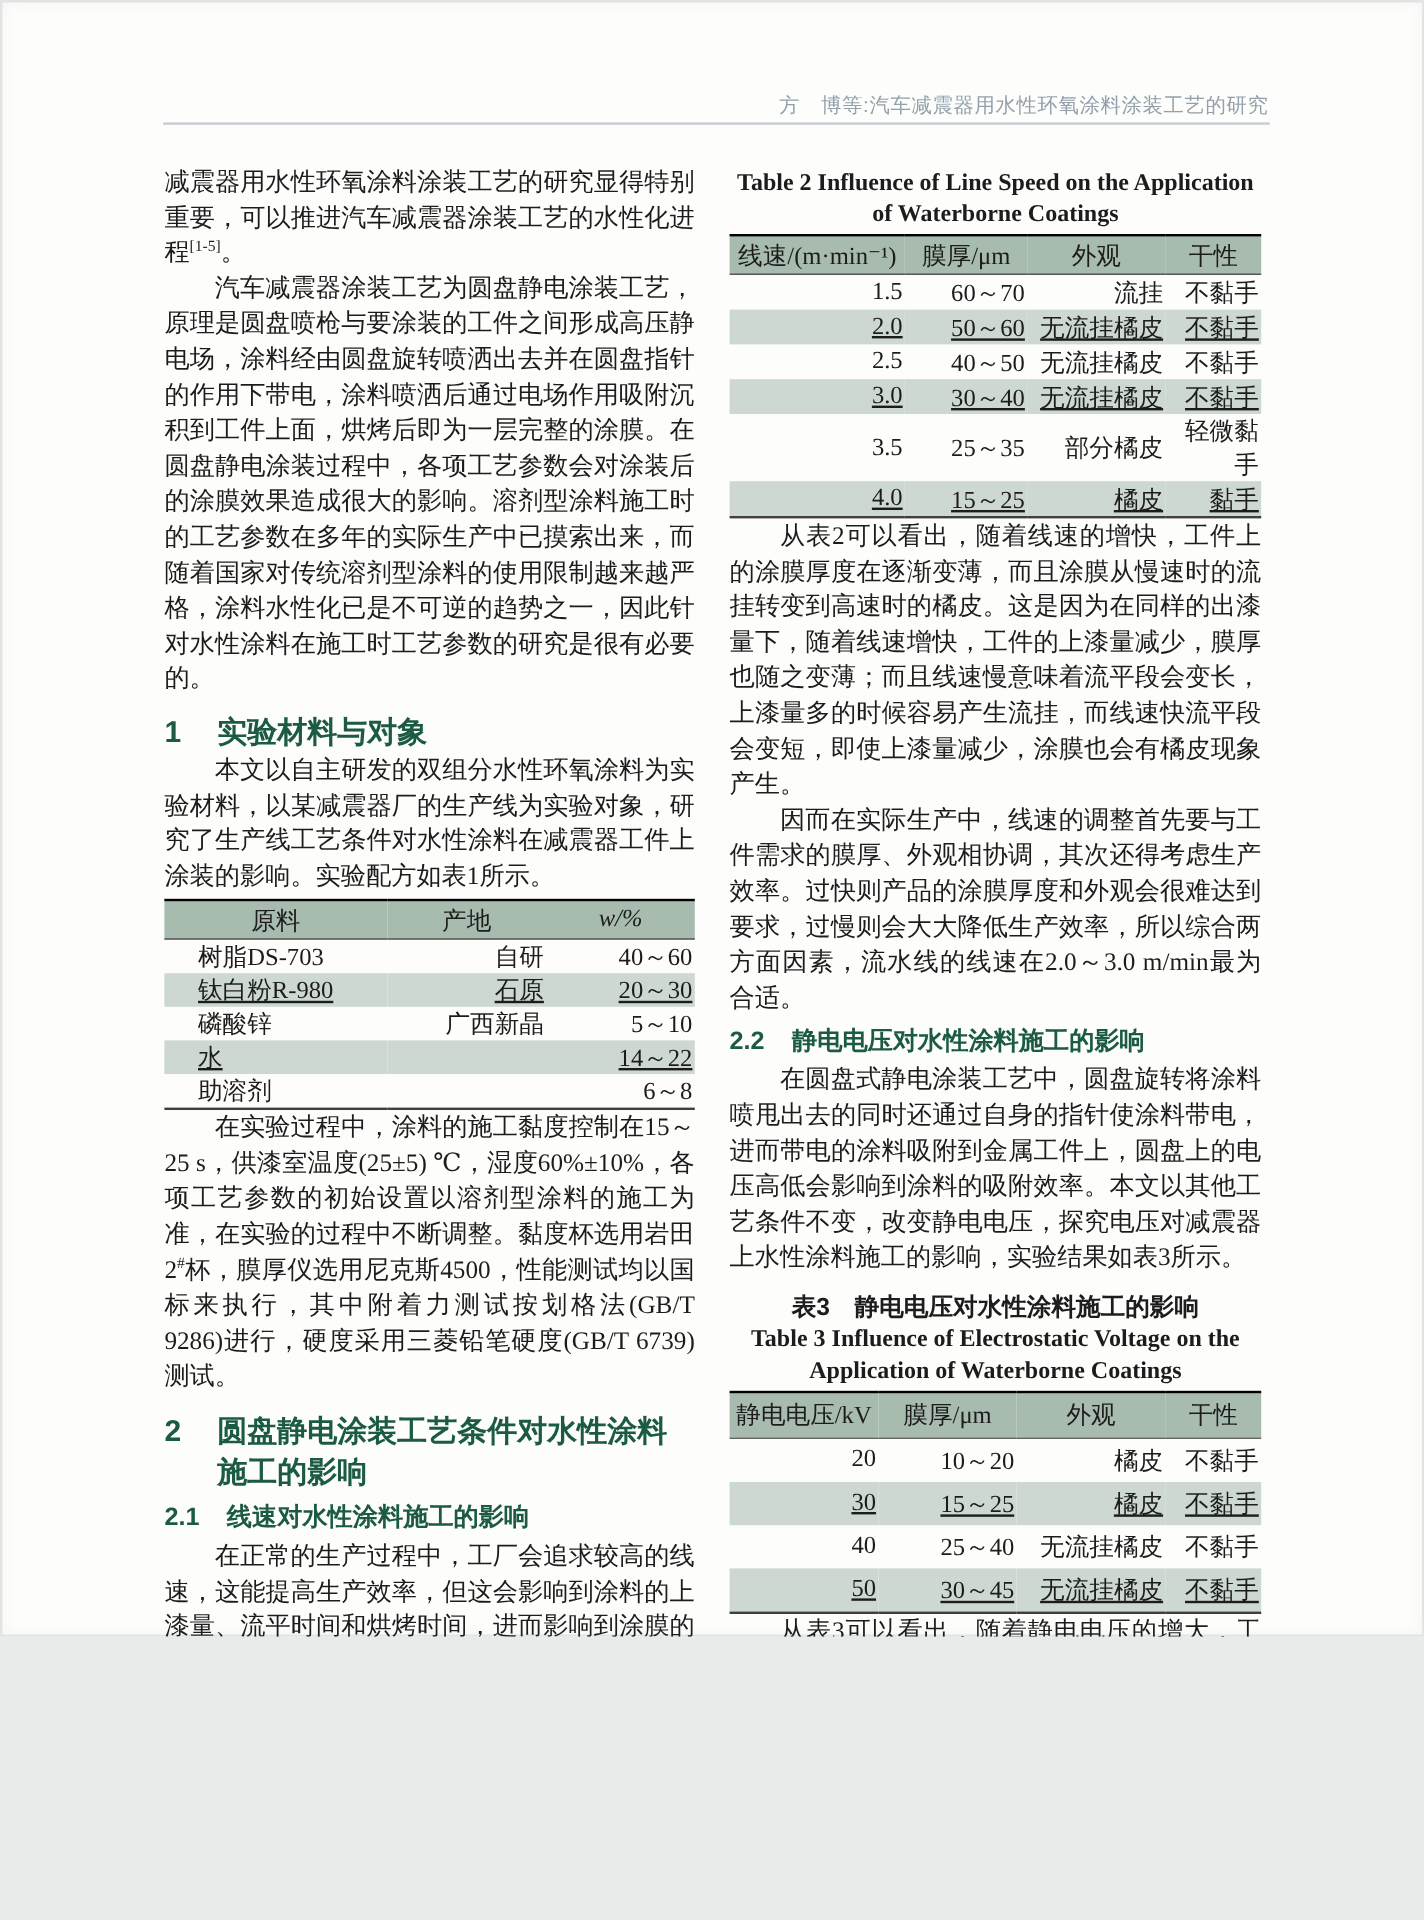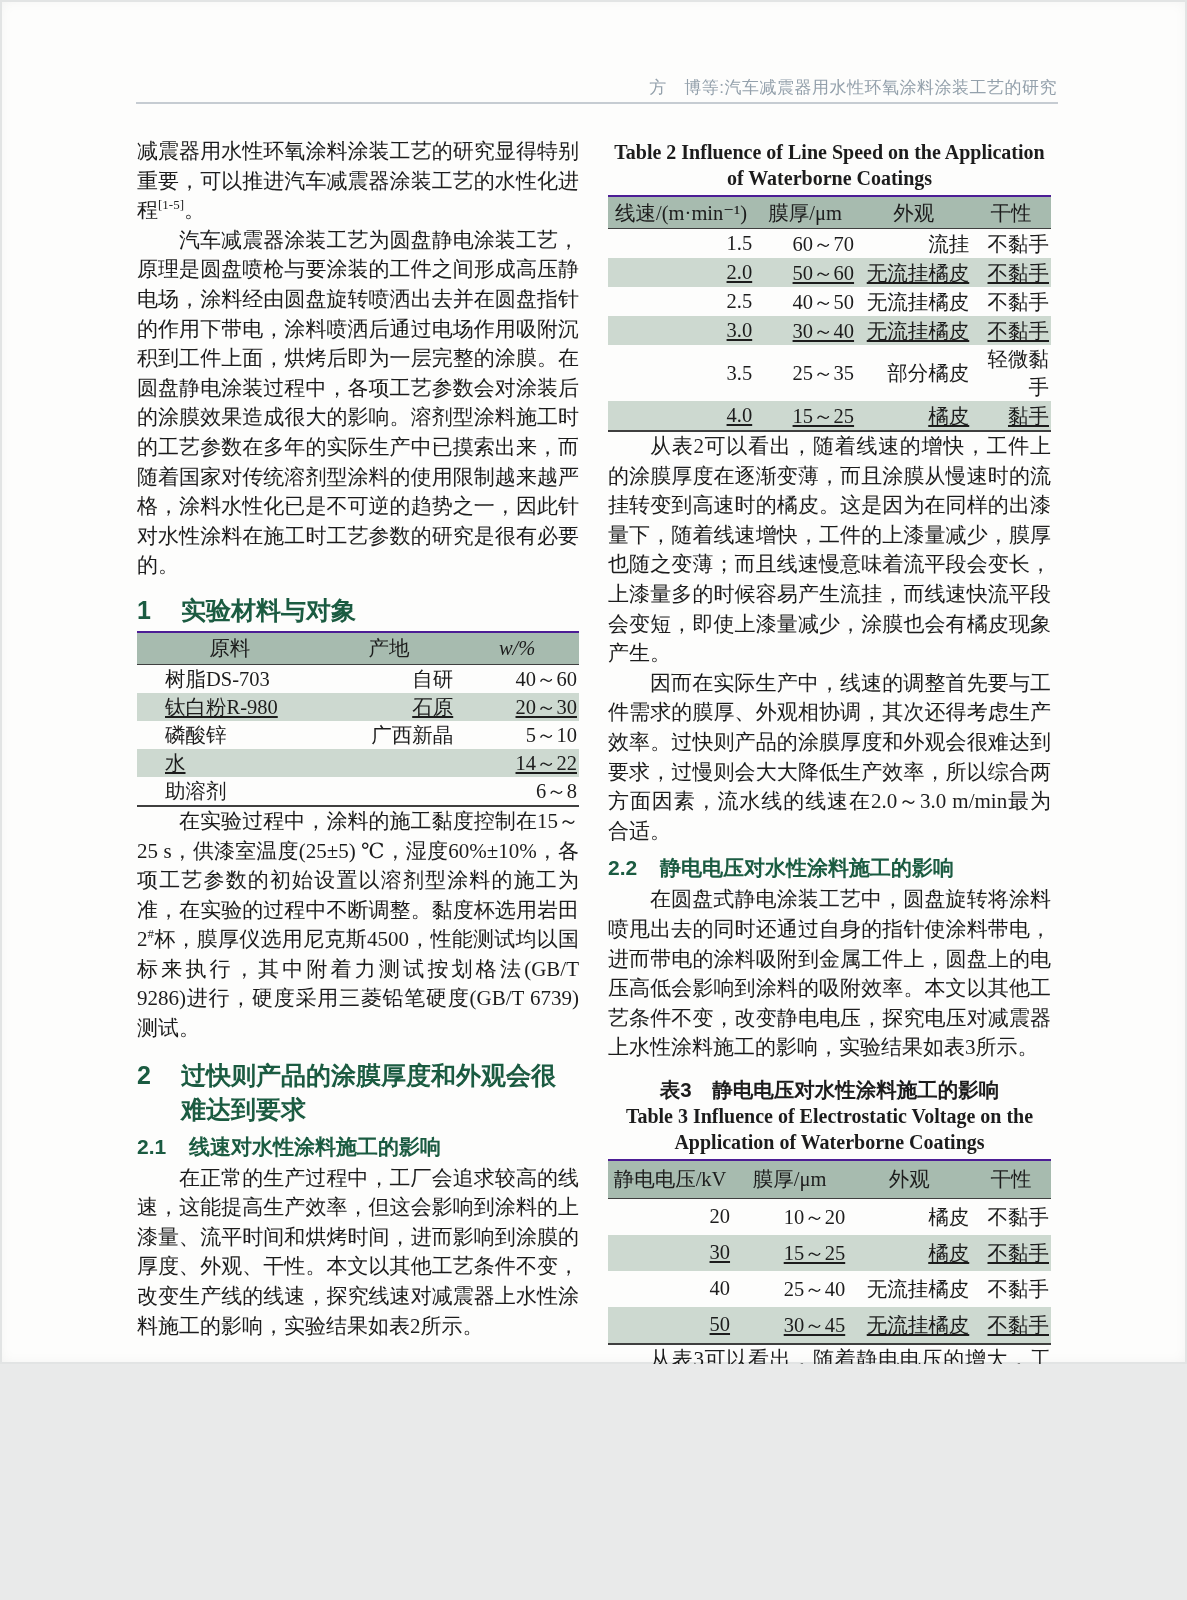--- a/index.html
+++ b/index.html
@@ -58,21 +58,21 @@
     text-align:center; font-weight:bold; font-size:20.5px; line-height:26px;
     font-family:"Liberation Sans","DejaVu Sans",sans-serif;
   }
   .cap-en{
     text-align:center; font-weight:bold; font-size:20px; line-height:26px;
     font-family:"Liberation Serif","DejaVu Serif",serif;
   }
 
   table.tbl{
     width:100%; border-collapse:collapse; margin-top:4px;
-    border-top:2px solid #4c1d95; border-bottom:2px solid #3f3f3f;
+    border-top:2px solid #000000; border-bottom:2px solid #3f3f3f;
     font-size:20.5px;
   }
   table.tbl th{
     background:var(--thead); font-weight:normal; height:29px;
     border-bottom:1.5px solid #3f3f3f; text-align:center; padding:1px 2px;
   }
   table.tbl td{height:27px; text-align:right; padding:0 2px;}
   table.tbl tr.alt td{background:var(--altrow);text-decoration:underline;}
 
   table.tbl1 td:first-child{text-align:left; padding-left:28px;}
@@ -118,20 +118,21 @@
   <div class="header-rule"></div>
 
   <div class="col col-left">
     <p class="body"><span>减震器用水性环氧涂料涂装工艺的研究显得特别重要，可以推进汽车减震器涂装工艺的水性化进程</span><sup class="sup">[1-5]</sup><span>。</span></p>
     <p class="body indent">汽车减震器涂装工艺为圆盘静电涂装工艺，原理是圆盘喷枪与要涂装的工件之间形成高压静电场，涂料经由圆盘旋转喷洒出去并在圆盘指针的作用下带电，涂料喷洒后通过电场作用吸附沉积到工件上面，烘烤后即为一层完整的涂膜。在圆盘静电涂装过程中，各项工艺参数会对涂装后的涂膜效果造成很大的影响。溶剂型涂料施工时的工艺参数在多年的实际生产中已摸索出来，而随着国家对传统溶剂型涂料的使用限制越来越严格，涂料水性化已是不可逆的趋势之一，因此针对水性涂料在施工时工艺参数的研究是很有必要的。</p>
 
     <div class="h1">
       <span class="num">1</span>
       <span class="txt">实验材料与对象</span>
     </div>
+    <p class="body indent">本文以自主研发的双组分水性环氧涂料为实验材料，以某减震器厂的生产线为实验对象，研究了生产线工艺条件对水性涂料在减震器工件上涂装的影响。实验配方如表1所示。</p>
 
     <table class="tbl tbl1">
       <thead>
         <tr>
           <th>原料</th>
           <th>产地</th>
           <th>w/%</th>
         </tr>
       </thead>
       <tbody>
@@ -160,21 +161,21 @@
             <td></td>
             <td>6～8</td>
           </tr>
         </tbody>
     </table>
 
     <p class="body indent mt22"><span>在实验过程中，涂料的施工黏度控制在15～25 s，供漆室温度(25±5) ℃，湿度60%±10%，各项工艺参数的初始设置以溶剂型涂料的施工为准，在实验的过程中不断调整。黏度杯选用岩田2</span><sup class="sup">#</sup><span>杯，膜厚仪选用尼克斯4500，性能测试均以国标来执行，其中附着力测试按划格法(GB/T 9286)进行，硬度采用三菱铅笔硬度(GB/T 6739)测试。</span></p>
 
     <div class="h1 mt14">
       <span class="num">2</span>
-      <span class="txt">过快则产品的涂膜厚度和外观会很难达到要求</span>
+      <span class="txt">圆盘静电涂装工艺条件对水性涂料施工的影响</span>
     </div>
     <div class="h2">
       <span class="num">2.1</span>
       <span class="txt">线速对水性涂料施工的影响</span>
     </div>
     <p class="body indent">在正常的生产过程中，工厂会追求较高的线速，这能提高生产效率，但这会影响到涂料的上漆量、流平时间和烘烤时间，进而影响到涂膜的厚度、外观、干性。本文以其他工艺条件不变，改变生产线的线速，探究线速对减震器上水性涂料施工的影响，实验结果如表2所示。</p>
   </div>
 
   <div class="col col-right">
     <div class="cap" style="margin-top:2px;">

